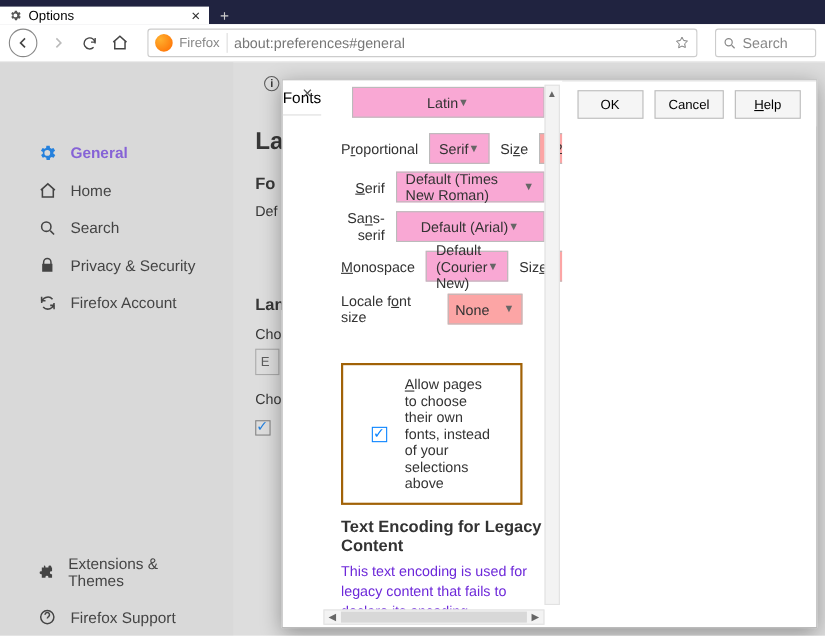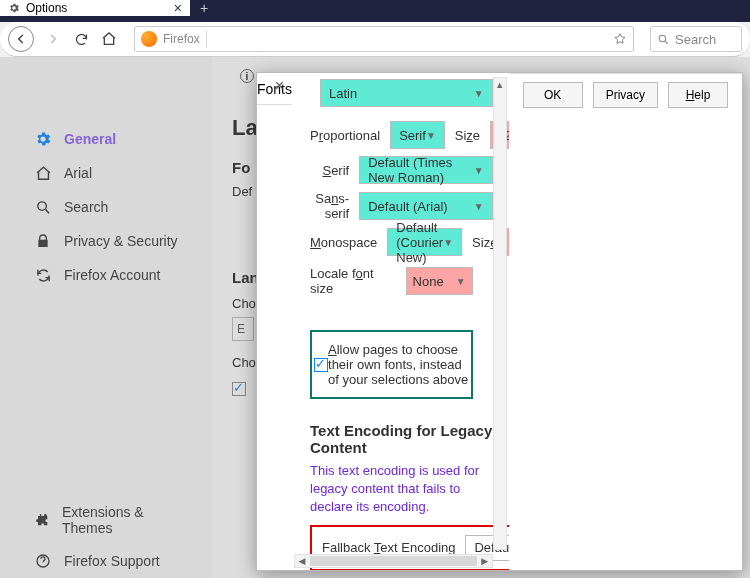--- a/index.html
+++ b/index.html
@@ -1,26 +1,26 @@
 <!DOCTYPE html>
 <html><head>
 <meta charset="utf-8">
 <style>
   * { box-sizing: border-box; margin: 0; padding: 0; font-family: "Segoe UI", Arial, sans-serif; }
   body { width: 750px; height: 578px; background: #f0f0f0; overflow: hidden; position: relative; }
 
   
-  .tab-bar { height: 22px; background: #202340; display: flex; align-items: flex-start; }
+  .tab-bar { height: 22px; background: #202340; display: flex; align-items: flex-end; }
   .tab { width: 190px; background: #fff; display: flex; align-items: center; padding: 0 8px; font-size: 12px; gap: 6px; }
   .tab .gear-icon { width: 12px; height: 12px; }
   .tab .close { margin-left: auto; font-size: 14px; color: #333; }
   .newtab { width: 28px; display: flex; align-items: center; justify-content: center; color: #ccc; font-size: 14px; }
 
   
-  .nav-bar { height: 35px; background: #fff; border-bottom: 1px solid #ccc; display: flex; align-items: center; padding: 0 8px; gap: 10px; border-radius: 17px; }
+  .nav-bar { height: 35px; background: #fff; border-bottom: 1px solid #ccc; display: flex; align-items: center; padding: 0 8px; gap: 10px; }
   .nav-btn { width: 18px; height: 18px; display: flex; align-items: center; justify-content: center; color: #555; }
   .nav-btn.disabled { color: #bbb; }
   .back-circle { width: 26px; height: 26px; border: 1px solid #888; border-radius: 50%; display: flex; align-items: center; justify-content: center; }
   .url-bar { flex: 1; height: 26px; border: 1px solid #ccc; border-radius: 3px; display: flex; align-items: center; padding: 0 6px; background: #fff; font-size: 13px; gap: 6px; margin: 0 6px; }
   .fx-logo { width: 16px; height: 16px; background: radial-gradient(circle at 30% 30%, #ffb02e, #ff6a00); border-radius: 50%; }
   .fx-label { color: #888; font-size: 12px; }
   .url-divider { width: 1px; height: 18px; background: #ddd; }
   .url-text { color: #777; flex: 1; white-space: nowrap; overflow: hidden; }
   .star { margin-left: auto; color: #888; }
   .search-box { width: 92px; height: 26px; border: 1px solid #ccc; border-radius: 3px; display: flex; align-items: center; padding: 0 6px; gap: 5px; font-size: 13px; color: #888; background: #fff; }
@@ -50,35 +50,35 @@
   .dialog { position: absolute; top: 72px; left: 256px; right: 7px; bottom: 7px; background: #fff; border: 1px solid #bbb; box-shadow: 0 4px 18px rgba(0,0,0,0.35); display: flex; flex-direction: row; }
   .dlg-title { height: 32px; border-bottom: 1px solid #ddd; display: flex; align-items: center; justify-content: center; font-size: 14px; position: relative; }
   .dlg-close { position: absolute; right: 8px; top: 4px; font-size: 16px; color: #555; cursor: pointer; }
   .dlg-body { flex: 1; overflow: hidden; position: relative; padding: 6px 16px 4px 18px; font-size: 13px; color: #333; }
   .vscroll { position: absolute; top: 4px; right: 2px; bottom: 20px; width: 14px; background: #f3f3f3; border: 1px solid #e2e2e2; }
   .vscroll .thumb-up { width: 100%; height: 14px; display:flex; align-items:center; justify-content:center; font-size:9px; color:#666;}
   .hscroll { position: absolute; left: 2px; right: 16px; bottom: 2px; height: 14px; background: #f3f3f3; border: 1px solid #e2e2e2; display:flex; }
   .hscroll .arrow-l, .hscroll .arrow-r { width: 14px; display:flex; align-items:center; justify-content:center; font-size:9px; color:#666;}
   .hscroll .track { flex:1; background:#d8d8d8; margin:1px;}
 
-  .dd-wide { width: 236px; height: 28px; border: 1px solid #bbb; background: #5eead4; display: flex; align-items: center; padding: 0 8px; justify-content: space-between; font-size: 13px; color: #333; }
+  .dd-wide { width: 236px; height: 28px; border: 1px solid #bbb; background: #f9a8d4; display: flex; align-items: center; padding: 0 8px; justify-content: center; font-size: 13px; color: #333; }
   .dd-narrow { width: 52px; height: 28px; border: 1px solid #bbb; background: #fca5a5; display: flex; align-items: center; padding: 0 6px; justify-content: space-between; font-size: 13px; }
   .chev { color: #666; font-size: 10px; }
 
   .row { display: flex; align-items: center; gap: 10px; margin-bottom: 7px; }
   .row .lbl { width: 74px; text-align: right; font-size: 13px; color: #333; }
   .row .szlbl { font-size: 13px; color: #333; }
   .under { text-decoration: underline; }
 
   .minfont-row { display: flex; justify-content: flex-end; align-items: center; gap: 10px; margin-top: 10px; margin-right: 20px;}
 
-  .redbox { border: 2px solid #0f766e; padding: 10px 2px; margin-top: 34px; margin-right: 20px; display: flex; align-items: center; gap: 0; }
+  .redbox { border: 2px solid #a16207; padding: 10px 26px; margin-top: 34px; margin-right: 20px; display: flex; align-items: center; gap: 16px; }
   .chk { width: 14px; height: 14px; border: 1px solid #0a84ff; position: relative; background: #fff; flex-shrink: 0; }
   .chk::after { content: "✓"; position: absolute; top: -3px; left: 0; color: #0a84ff; font-size: 13px; }
-  .enc-head { font-size: 15px; font-weight: 700; margin-top: 23px; }
+  .enc-head { font-size: 15px; font-weight: 700; margin-top: 12px; }
   .enc-desc { font-size: 13px; color: #6d28d9; margin-top: 6px; line-height: 1.4; max-width: 400px; }
   .redbox2 { border: 2px solid #e00000; padding: 8px 10px; margin-top: 8px; display: flex; align-items: center; gap: 10px; width: 382px; }
   .dd-enc { flex: 1; height: 26px; border: 1px solid #bbb; background: #fff; display: flex; align-items: center; padding: 0 8px; justify-content: space-between; font-size: 13px; }
 
   .dlg-footer { height: 42px; border-top: 1px solid #ddd; display: flex; align-items: center; justify-content: flex-end; gap: 10px; padding: 0 14px; background: #fff; }
   .btn { min-width: 60px; height: 26px; border: 1px solid #bbb; background: #f5f5f5; font-size: 12px; display: flex; align-items: center; justify-content: center; cursor: pointer; padding: 0 12px; }
 
   svg { display: block; }
 </style>
 </head>
@@ -115,20 +115,21 @@
   </div>
   <div class="nav-btn">
     <svg viewBox="0 0 24 24" width="16" height="16" stroke="#444" stroke-width="2" fill="none">
         <path d="M3 11l9-8 9 8M5 10v10h14V10"></path>
       </svg>
   </div>
   <div class="url-bar">
     <span class="fx-logo"></span>
     <span class="fx-label">Firefox</span>
     <span class="url-divider"></span>
+    <span class="url-text">about:preferences#general</span>
     <span class="star">
       <svg viewBox="0 0 24 24" width="14" height="14" stroke="#777" stroke-width="1.5" fill="none">
           <path d="M12 3l2.6 5.3 5.9.9-4.3 4.1 1 5.8L12 16.9l-5.2 2.7 1-5.8L3.5 9.2l5.9-.9z"></path>
         </svg>
     </span>
   </div>
   <div class="search-box">
     <span>
       <svg viewBox="0 0 24 24" width="13" height="13" stroke="#888" stroke-width="2" fill="none">
           <circle cx="10" cy="10" r="6"></circle>
@@ -149,21 +150,21 @@
         </svg>
     </span>
     <span>General</span>
   </div>
   <div class="sidebar-item">
     <span class="sb-icon">
       <svg viewBox="0 0 24 24" width="17" height="17" stroke="#333" stroke-width="2" fill="none">
           <path d="M3 11l9-8 9 8M5 10v10h14V10"></path>
         </svg>
     </span>
-    <span>Arial</span>
+    <span>Home</span>
   </div>
   <div class="sidebar-item">
     <span class="sb-icon">
       <svg viewBox="0 0 24 24" width="17" height="17" stroke="#333" stroke-width="2" fill="none">
           <circle cx="10" cy="10" r="6"></circle>
           <path d="M20 20l-5-5"></path>
         </svg>
     </span>
     <span>Search</span>
   </div>
@@ -306,19 +307,19 @@
       <div class="thumb-up">▲</div>
     </div>
     <div class="hscroll">
       <div class="arrow-l">◀</div>
       <div class="track"></div>
       <div class="arrow-r">▶</div>
     </div>
   </div>
   <div class="dlg-footer">
     <div class="btn">OK</div>
-    <div class="btn">Privacy</div>
+    <div class="btn">Cancel</div>
     <div class="btn">
         <span class="under">H</span>
         <span>elp</span>
       </div>
   </div>
 </div>
 
 </body></html>

